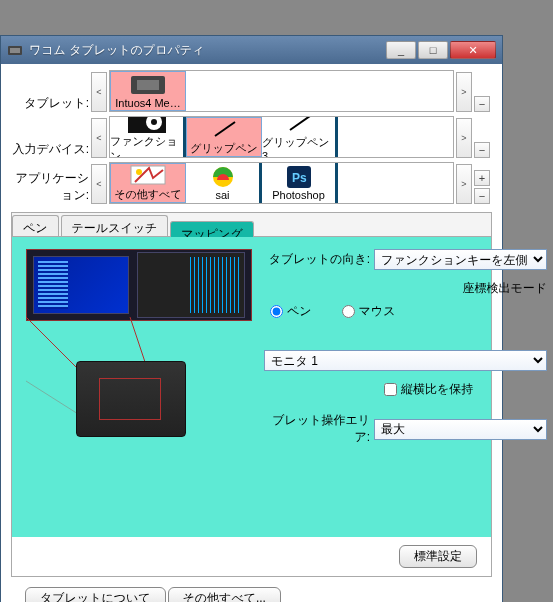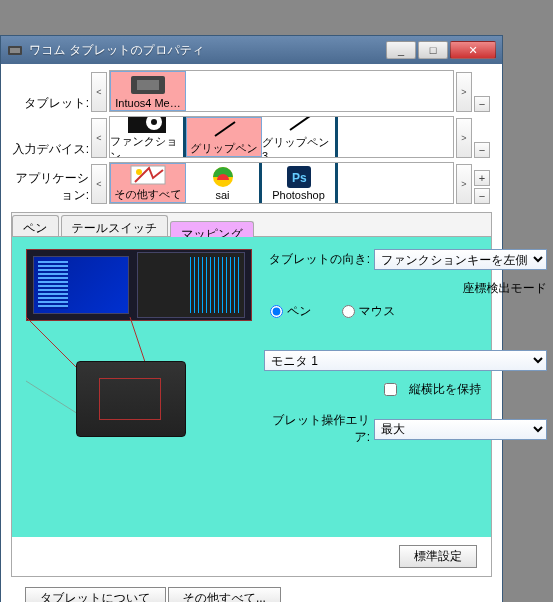--- a/index.html
+++ b/index.html
@@ -20,45 +20,45 @@
   .item { width: 76px; display: flex; flex-direction: column; align-items: center; justify-content: center; gap: 1px; border-right: 3px solid #0c4a6e; cursor: default; }
   .item.selected { background: #fca5a5; border: 1px solid #7aa7d8; }
   .item .thumb { width: 38px; height: 22px; display: flex; align-items: center; justify-content: center; }
   .item .lbl { font-size: 11px; }
   .side-btns { width: 18px; display: flex; flex-direction: column; gap: 2px; margin-left: 2px; }
   .sq { width: 16px; height: 16px; border: 1px solid #aaa; background: linear-gradient(#fdfdfd,#e8e8e8); display: flex; align-items: center; justify-content: center; font-size: 11px; color: #444; cursor: default; }
   
   .tabset { border: 1px solid #aaa; margin-top: 8px; }
   .tabbar { display: flex; height: 24px; background: #f4f4f4; border-bottom: 1px solid #aaa; }
   .tab { padding: 4px 10px 0 10px; border: 1px solid #aaa; border-bottom: none; background: #efefef; margin-right: 2px; margin-top: 2px; border-radius: 3px 3px 0 0; cursor: default; }
-  .tab.active { background: #f0abfc; position: relative; top: 6px; }
+  .tab.active { background: #14b8a6; position: relative; top: 6px; }
   .tabbody { height: 300px; padding: 12px 14px; background: #5eead4; position: relative; }
   
   .mapping { display: flex; gap: 12px; }
   .left-pane { width: 236px; }
   .right-pane { flex: 1; }
   .form-row { display: flex; align-items: center; margin-bottom: 10px; }
   .form-row .flabel { width: 110px; text-align: right; padding-right: 4px; }
   .form-row .flabel::after { content: ":"; }
   select.win { height: 21px; border: 1px solid #7a9ac0; background: linear-gradient(#fff,#eef3fa); font-size: 12px; padding: 1px 2px; flex: 1; }
   fieldset.mode { border: none; margin: 0 0 12px 0; }
   .mode-title { margin-bottom: 6px; text-align: right; }
   .radios { display: flex; gap: 30px; padding-left: 6px; }
   .radios label { display: flex; align-items: center; gap: 4px; cursor: default; }
-  .checkbox-row { display: flex; align-items: center; gap: 12px; margin: 2px 0 14px 120px; }
+  .checkbox-row { display: flex; align-items: center; gap: 4px; margin: 2px 0 14px 120px; }
   .monitor-thumb { width: 226px; height: 72px; border: 1px solid #903030; background: #1a1a2a; position: relative; }
   .monitor-thumb .screen1 { position: absolute; left: 6px; top: 6px; width: 96px; height: 58px; background: linear-gradient(135deg,#0020a0,#0030d0); border: 1px solid #446; }
   .monitor-thumb .screen1::before { content:""; position:absolute; left:4px; top:4px; width:30px; height:48px; background: repeating-linear-gradient(#5af,#5af 2px,#0020a0 2px,#0020a0 4px); }
   .monitor-thumb .screen2 { position: absolute; left: 110px; top: 2px; width: 108px; height: 66px; background: #222; border: 1px solid #446; }
   .monitor-thumb .screen2::before { content:""; position:absolute; right:4px; top:4px; width:50px; height:56px; background: repeating-linear-gradient(90deg,#0af,#0af 1px,#222 1px,#222 4px); }
   .tablet-thumb { width: 110px; height: 76px; background: linear-gradient(#333,#222); border: 1px solid #111; margin: 40px 0 0 50px; position: relative; border-radius: 4px; }
   .tablet-thumb::after { content:""; position:absolute; left:22px; top:16px; width:60px; height:40px; border:1px solid #b03030; }
   svg.lines { position: absolute; left: 14px; top: 80px; pointer-events: none; }
   .default-btn-row { display: flex; justify-content: flex-end; padding: 8px 14px; border-top: 0; }
-  .btn { height: 23px; padding: 0 14px; border: 1px solid #888; background: linear-gradient(#fefefe,#e3e3e3); border-radius: 0; cursor: default; }
+  .btn { height: 23px; padding: 0 14px; border: 1px solid #888; background: linear-gradient(#fefefe,#e3e3e3); border-radius: 6px; cursor: default; }
   .footer { display: flex; gap: 2px; padding: 10px 14px; }
   
   .pen-svg line { stroke:#000; stroke-width:2; }
 </style>
 </head>
 <body>
 
 <div class="window">
   <div class="titlebar">
     <span class="appicon">

